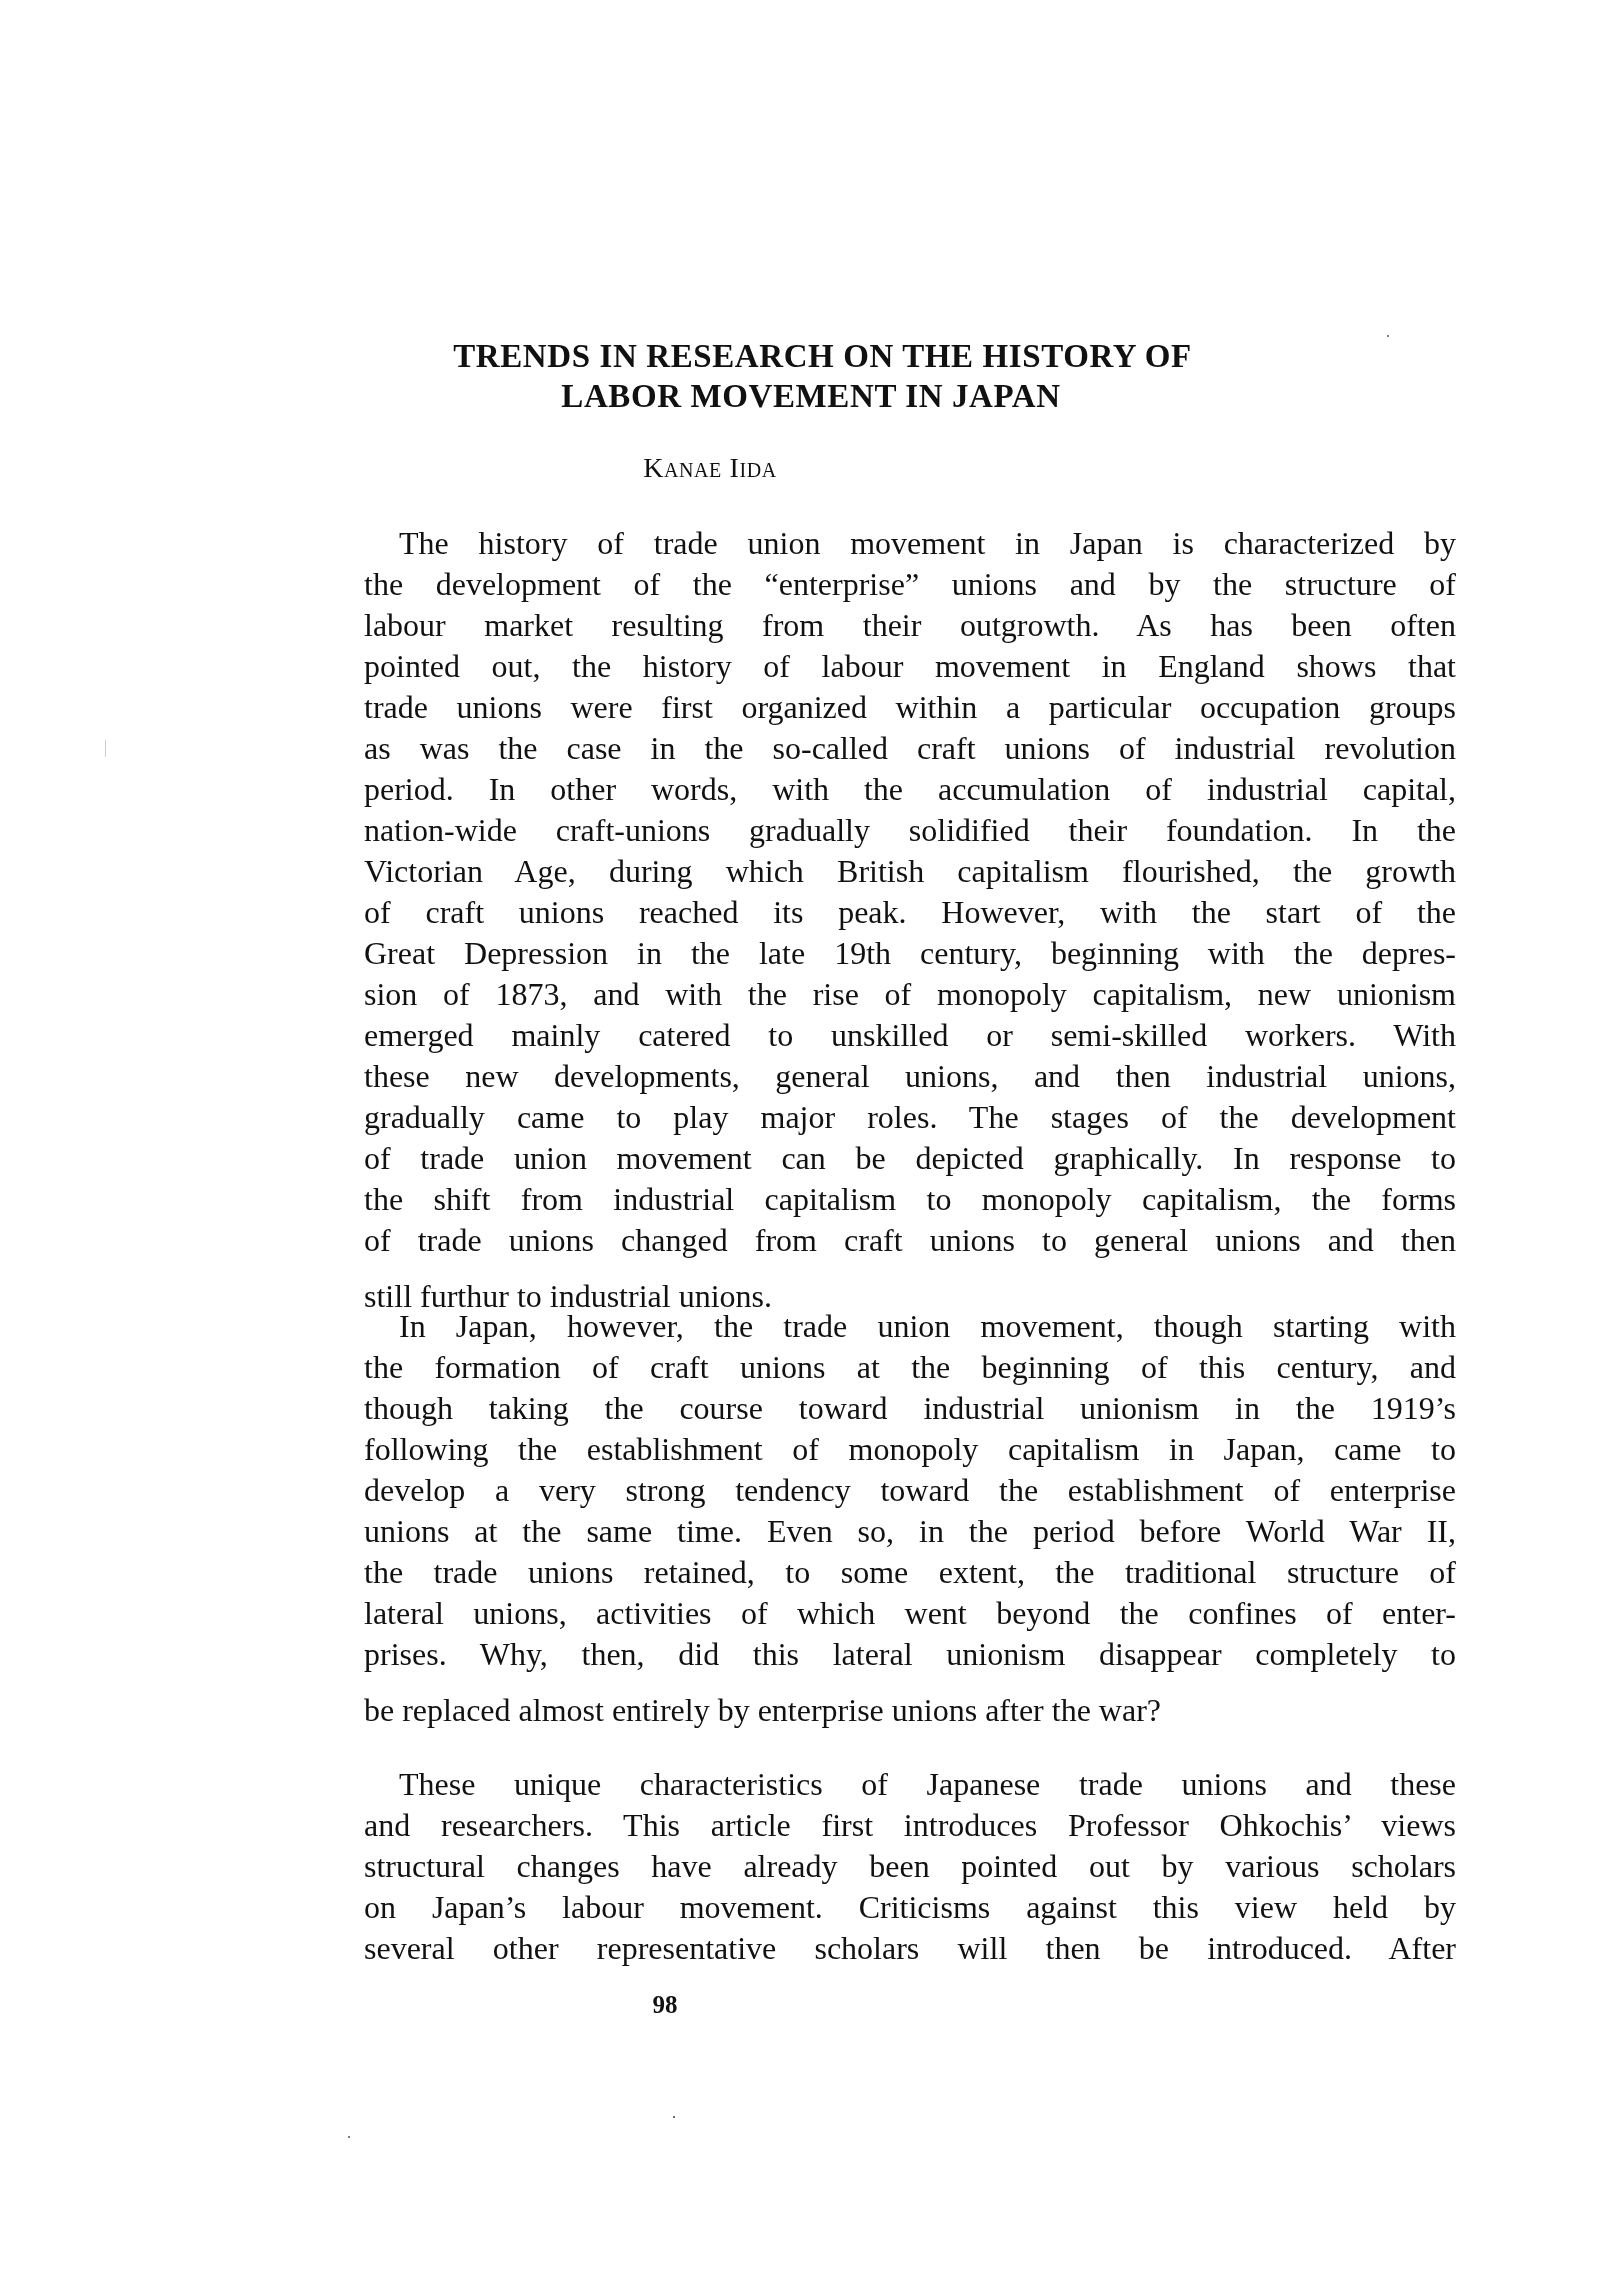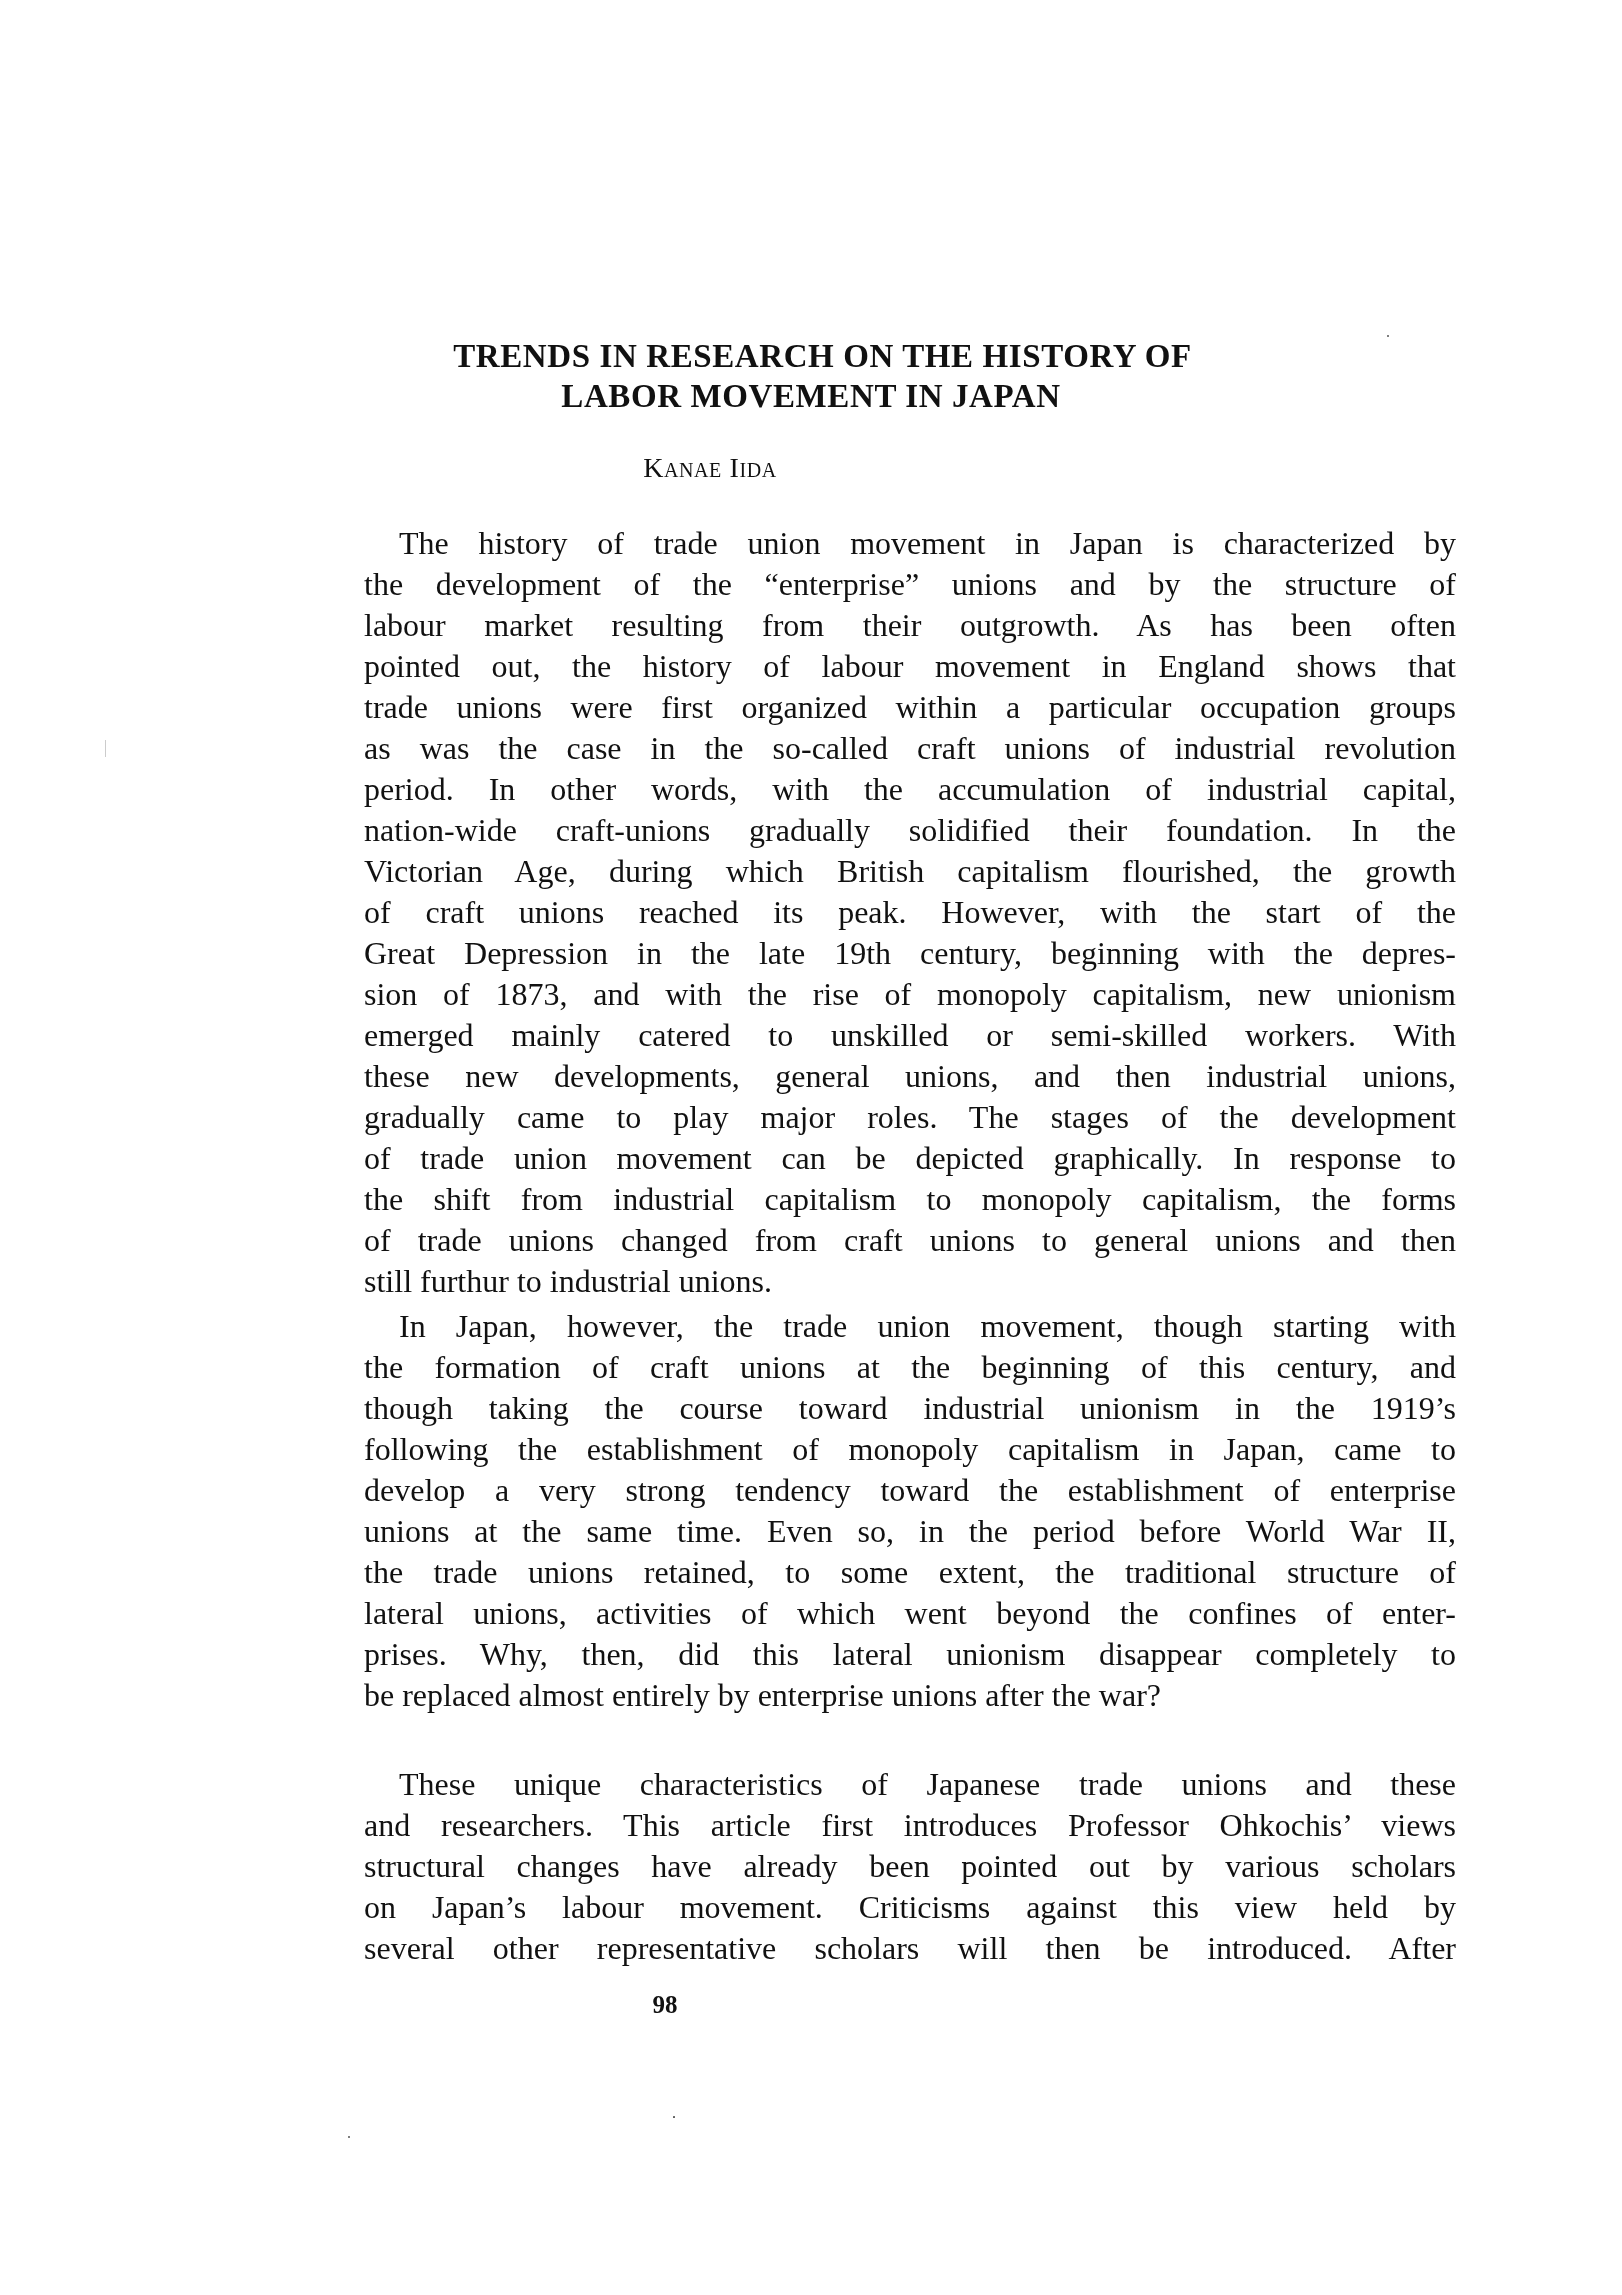--- a/index.html
+++ b/index.html
@@ -58,20 +58,21 @@
     }
     .body-text .ln {
       display: block;
       text-align: justify;
       text-align-last: justify;
       white-space: nowrap;
       height: 41px;
     }
     .body-text .ln.last {
       text-align-last: left;
+      margin-top: 15px;
     }
     .body-text .ln.indent {
       padding-left: 35px;
     }
     .para1 { top: 523px; }
     .para2 { top: 1306px; }
     .para3 { top: 1764px; }
     .page-number {
       position: absolute;
       left: 0;

